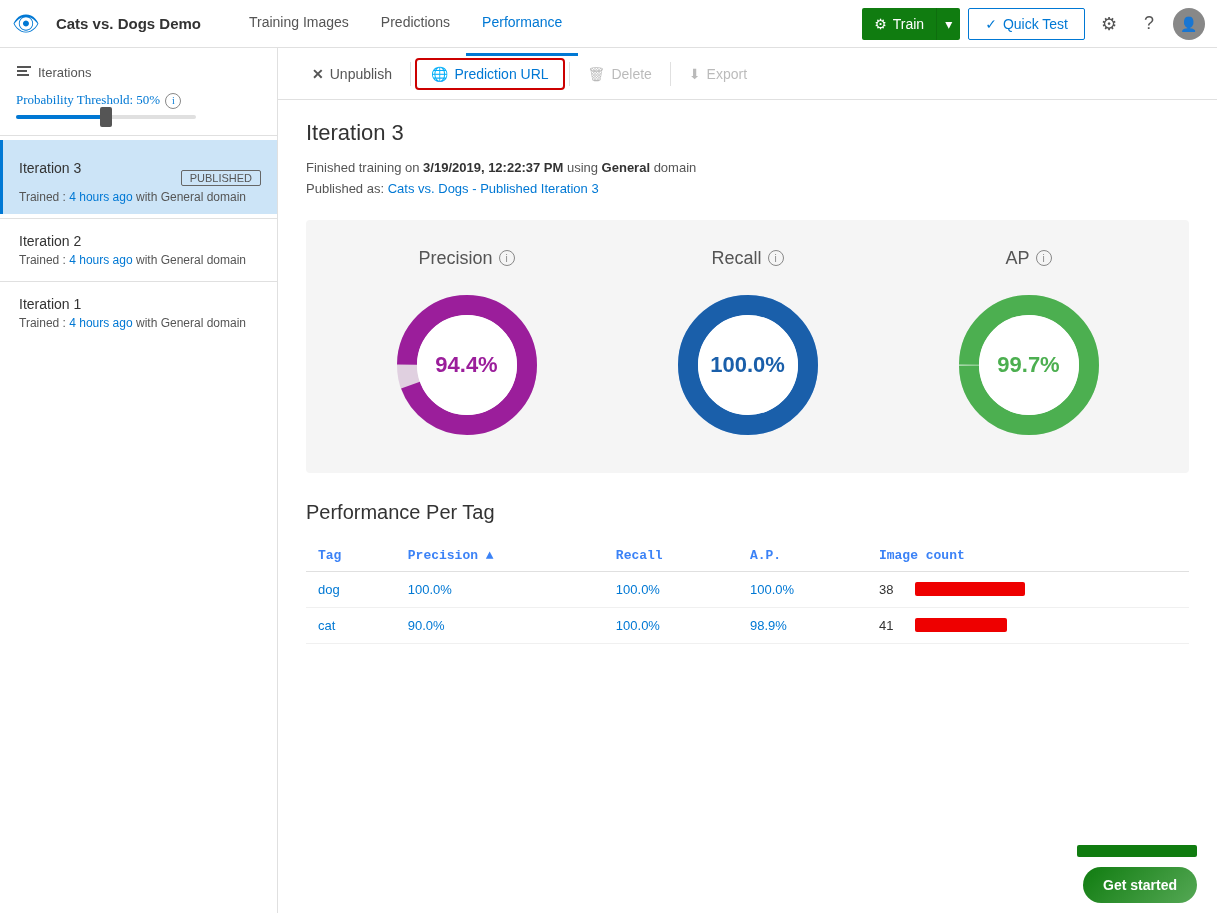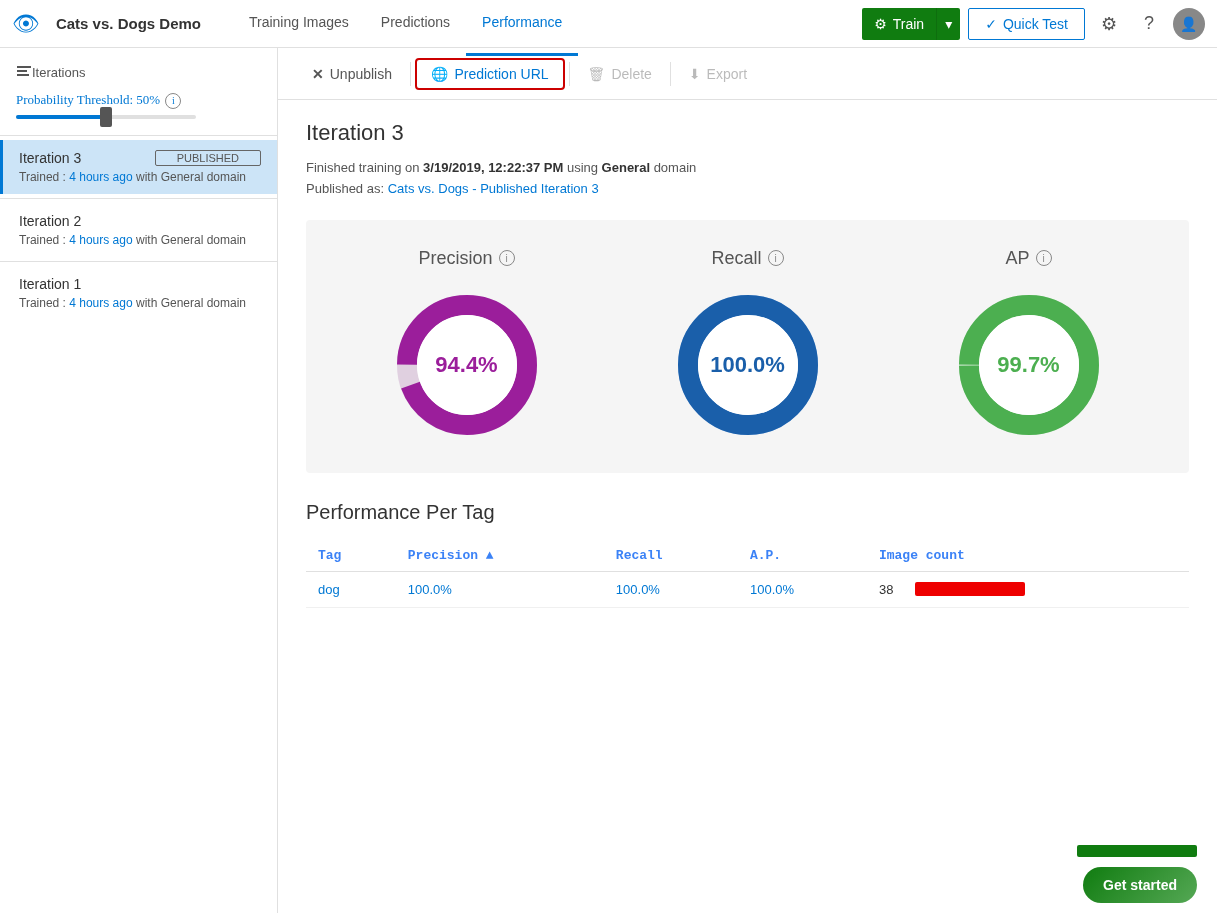--- a/index.html
+++ b/index.html
@@ -47,43 +47,43 @@
 
     
     .main-layout { display: flex; height: calc(913px - 48px); }
 
     
     .sidebar {
       width: 278px; border-right: 1px solid #e0e0e0; background: #fff;
       overflow-y: auto; padding: 12px 0;
     }
     .sidebar-section-title {
-      display: flex; align-items: center; gap: 0;
+      display: flex; align-items: center; gap: 6px;
       padding: 4px 16px 8px; font-size: 13px; color: #555;
     }
     .sidebar-section-title svg { width: 16px; height: 16px; }
     .probability-section { padding: 4px 16px 12px; font-family: Liberation Serif, serif; }
     .probability-label { font-size: 13px; color: #333; margin-bottom: 6px; }
     .probability-label span { color: #0078d4; }
     .info-icon { display: inline-flex; align-items: center; justify-content: center; width: 16px; height: 16px; border-radius: 50%; border: 1px solid #888; font-size: 10px; color: #888; cursor: pointer; margin-left: 2px; }
     .slider-container { display: flex; align-items: center; gap: 4px; }
     .slider { width: 180px; height: 4px; background: #e0e0e0; border-radius: 2px; position: relative; }
     .slider-fill { width: 50%; height: 100%; background: #0078d4; border-radius: 2px; }
     .slider-thumb { width: 12px; height: 20px; background: #555; border-radius: 2px; position: absolute; top: -8px; left: calc(50% - 6px); }
     .divider { height: 1px; background: #e0e0e0; margin: 4px 0; }
 
     .iteration-item {
       padding: 10px 16px; cursor: pointer; border-left: 3px solid transparent;
     }
     .iteration-item.active { background: #cce4f7; border-left: 3px solid #0078d4; }
     .iteration-header { display: flex; align-items: center; justify-content: space-between; margin-bottom: 4px; }
     .iteration-name { font-size: 14px; font-weight: 500; color: #333; }
     .published-badge {
-      border: 1px solid #666; border-radius: 2px; padding: 1px 21px;
-      font-size: 11px; color: #555; font-weight: 500;
+      border: 1px solid #666; border-radius: 2px; padding: 1px 8px;
+      font-size: 11px; color: #555; font-weight: 500; margin-top: 20px;
     }
     .iteration-meta { font-size: 12px; color: #555; }
     .iteration-meta a { color: #0078d4; text-decoration: none; }
 
     
     .content { flex: 1; overflow-y: auto; padding: 0; }
 
     
     .content-toolbar {
       display: flex; align-items: center; gap: 0; padding: 12px 20px;
@@ -345,20 +345,32 @@
       <td class="val-blue">100.0%</td>
       <td class="val-blue">100.0%</td>
       <td class="val-blue">100.0%</td>
       <td>
         <div class="bar-cell">
           <span style="min-width:28px; display:inline-block; margin-right:8px;">38</span>
           <div class="bar" style="width:110px; background:#e00;"></div>
         </div>
       </td>
     </tr>
+              <tr>
+      <td><a href="#" class="tag-link">cat</a></td>
+      <td class="val-blue">90.0%</td>
+      <td class="val-blue">100.0%</td>
+      <td class="val-blue">98.9%</td>
+      <td>
+        <div class="bar-cell">
+          <span style="min-width:28px; display:inline-block; margin-right:8px;">41</span>
+          <div class="bar" style="width:92px; background:#e00;"></div>
+        </div>
+      </td>
+    </tr>
             </tbody>
         </table>
       </div>
     </div>
   </div>
 </div>
 
 <div class="green-bar-bottom"></div>
 <button class="get-started-btn">Get started</button>
 

